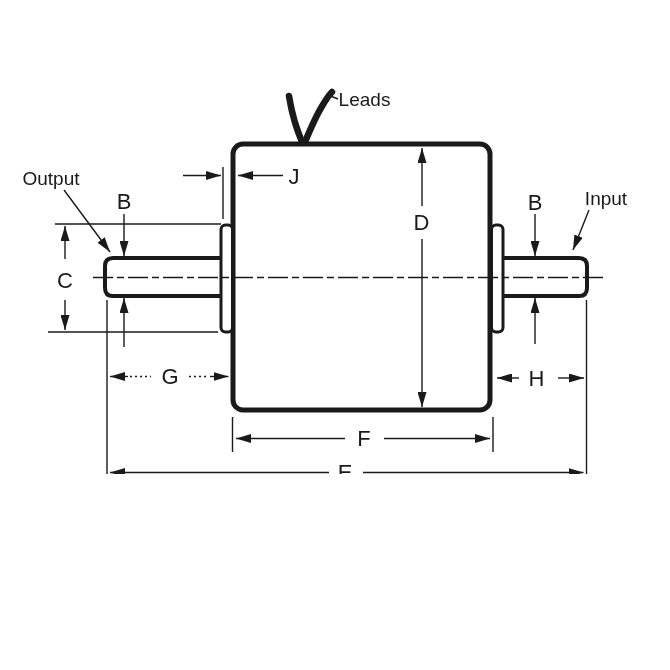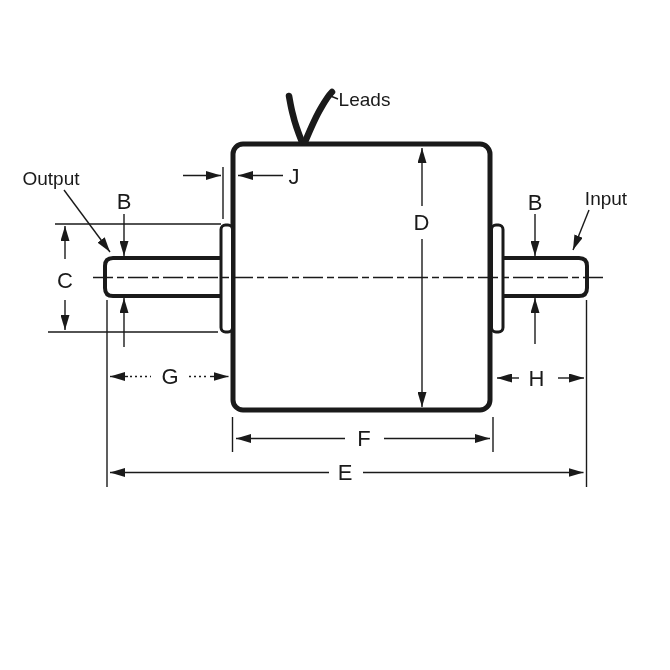--- a/index.html
+++ b/index.html
@@ -1,18 +1,18 @@
 <!DOCTYPE html>
 <html style="--ink: #1a1a1a; --bg: #ffffff;"><head>
 <meta charset="utf-8">
 <style>
   :root { --ink:#1a1a1a; --bg:#ffffff; }
   html,body { margin:0; padding:0; background:var(--bg); }
   .canvas {
-    position:relative; width:670px; height:670px;
+    position:relative; width:670px; height:474px;
     background:var(--bg); overflow:hidden;
     font-family:"Liberation Sans", sans-serif;
   }
   svg { display:block; }
   svg text {
     fill:var(--ink);
     text-anchor:middle;
     dominant-baseline:central;
     font-family:"Liberation Sans", sans-serif;
   }

